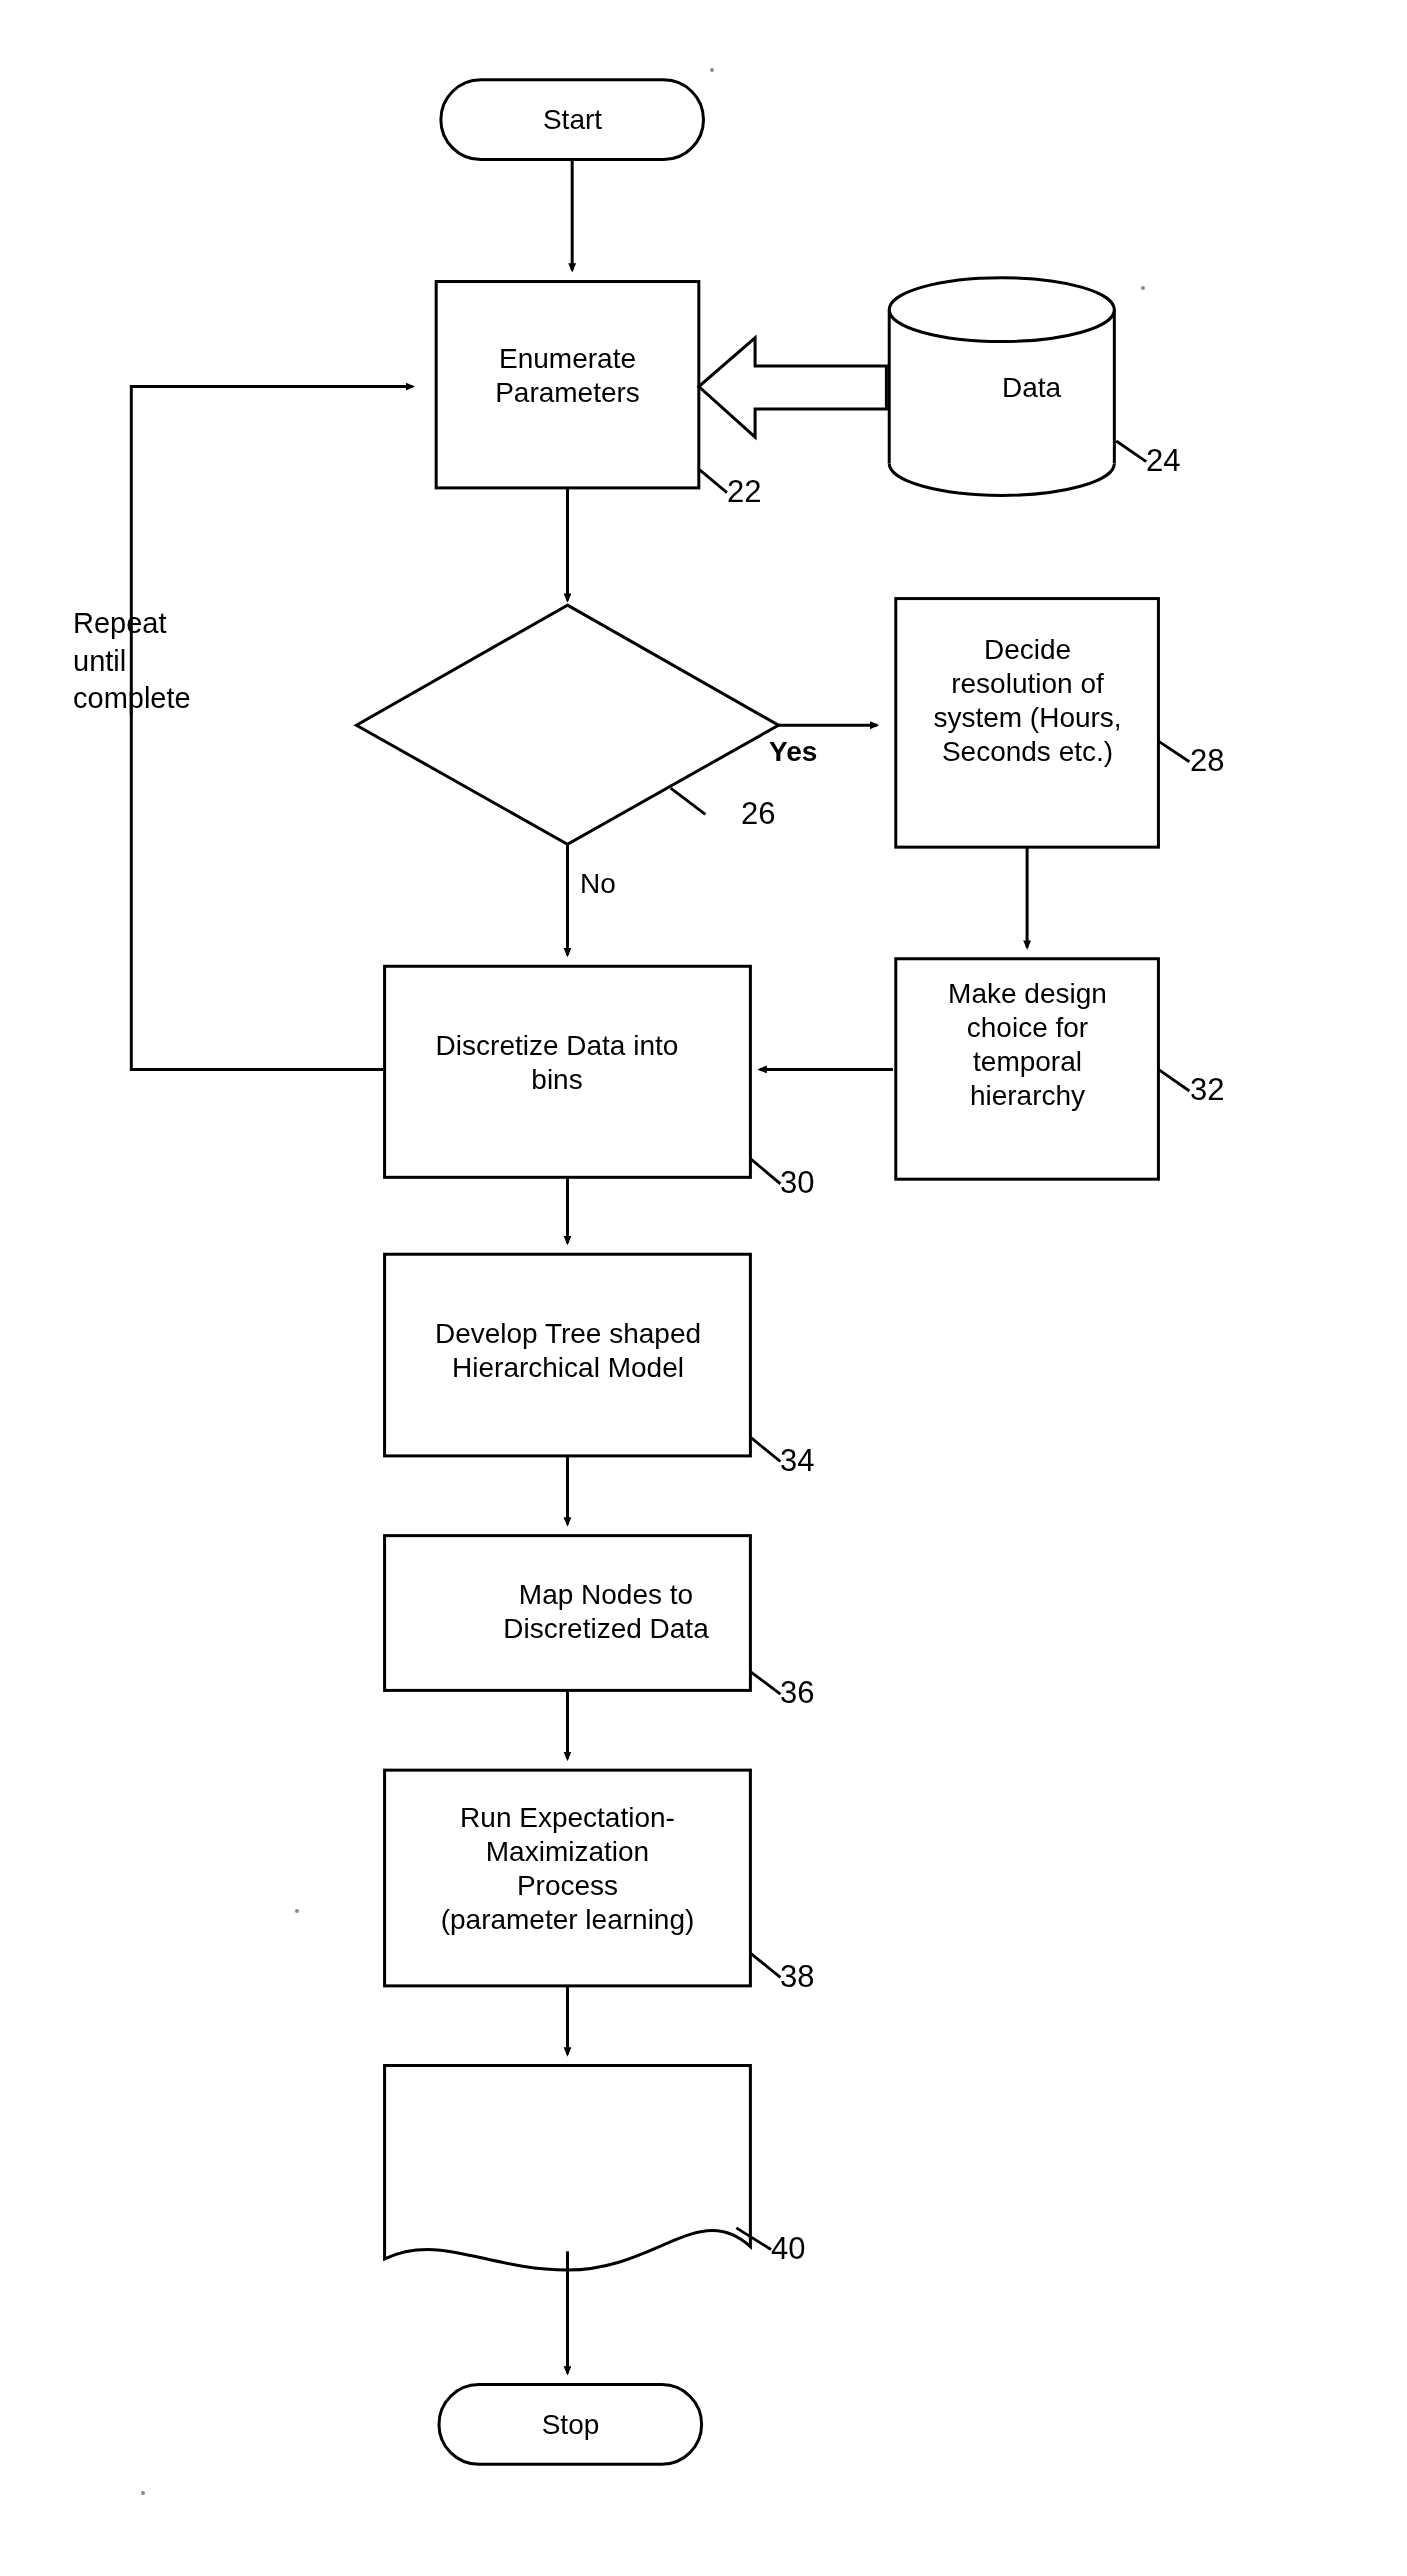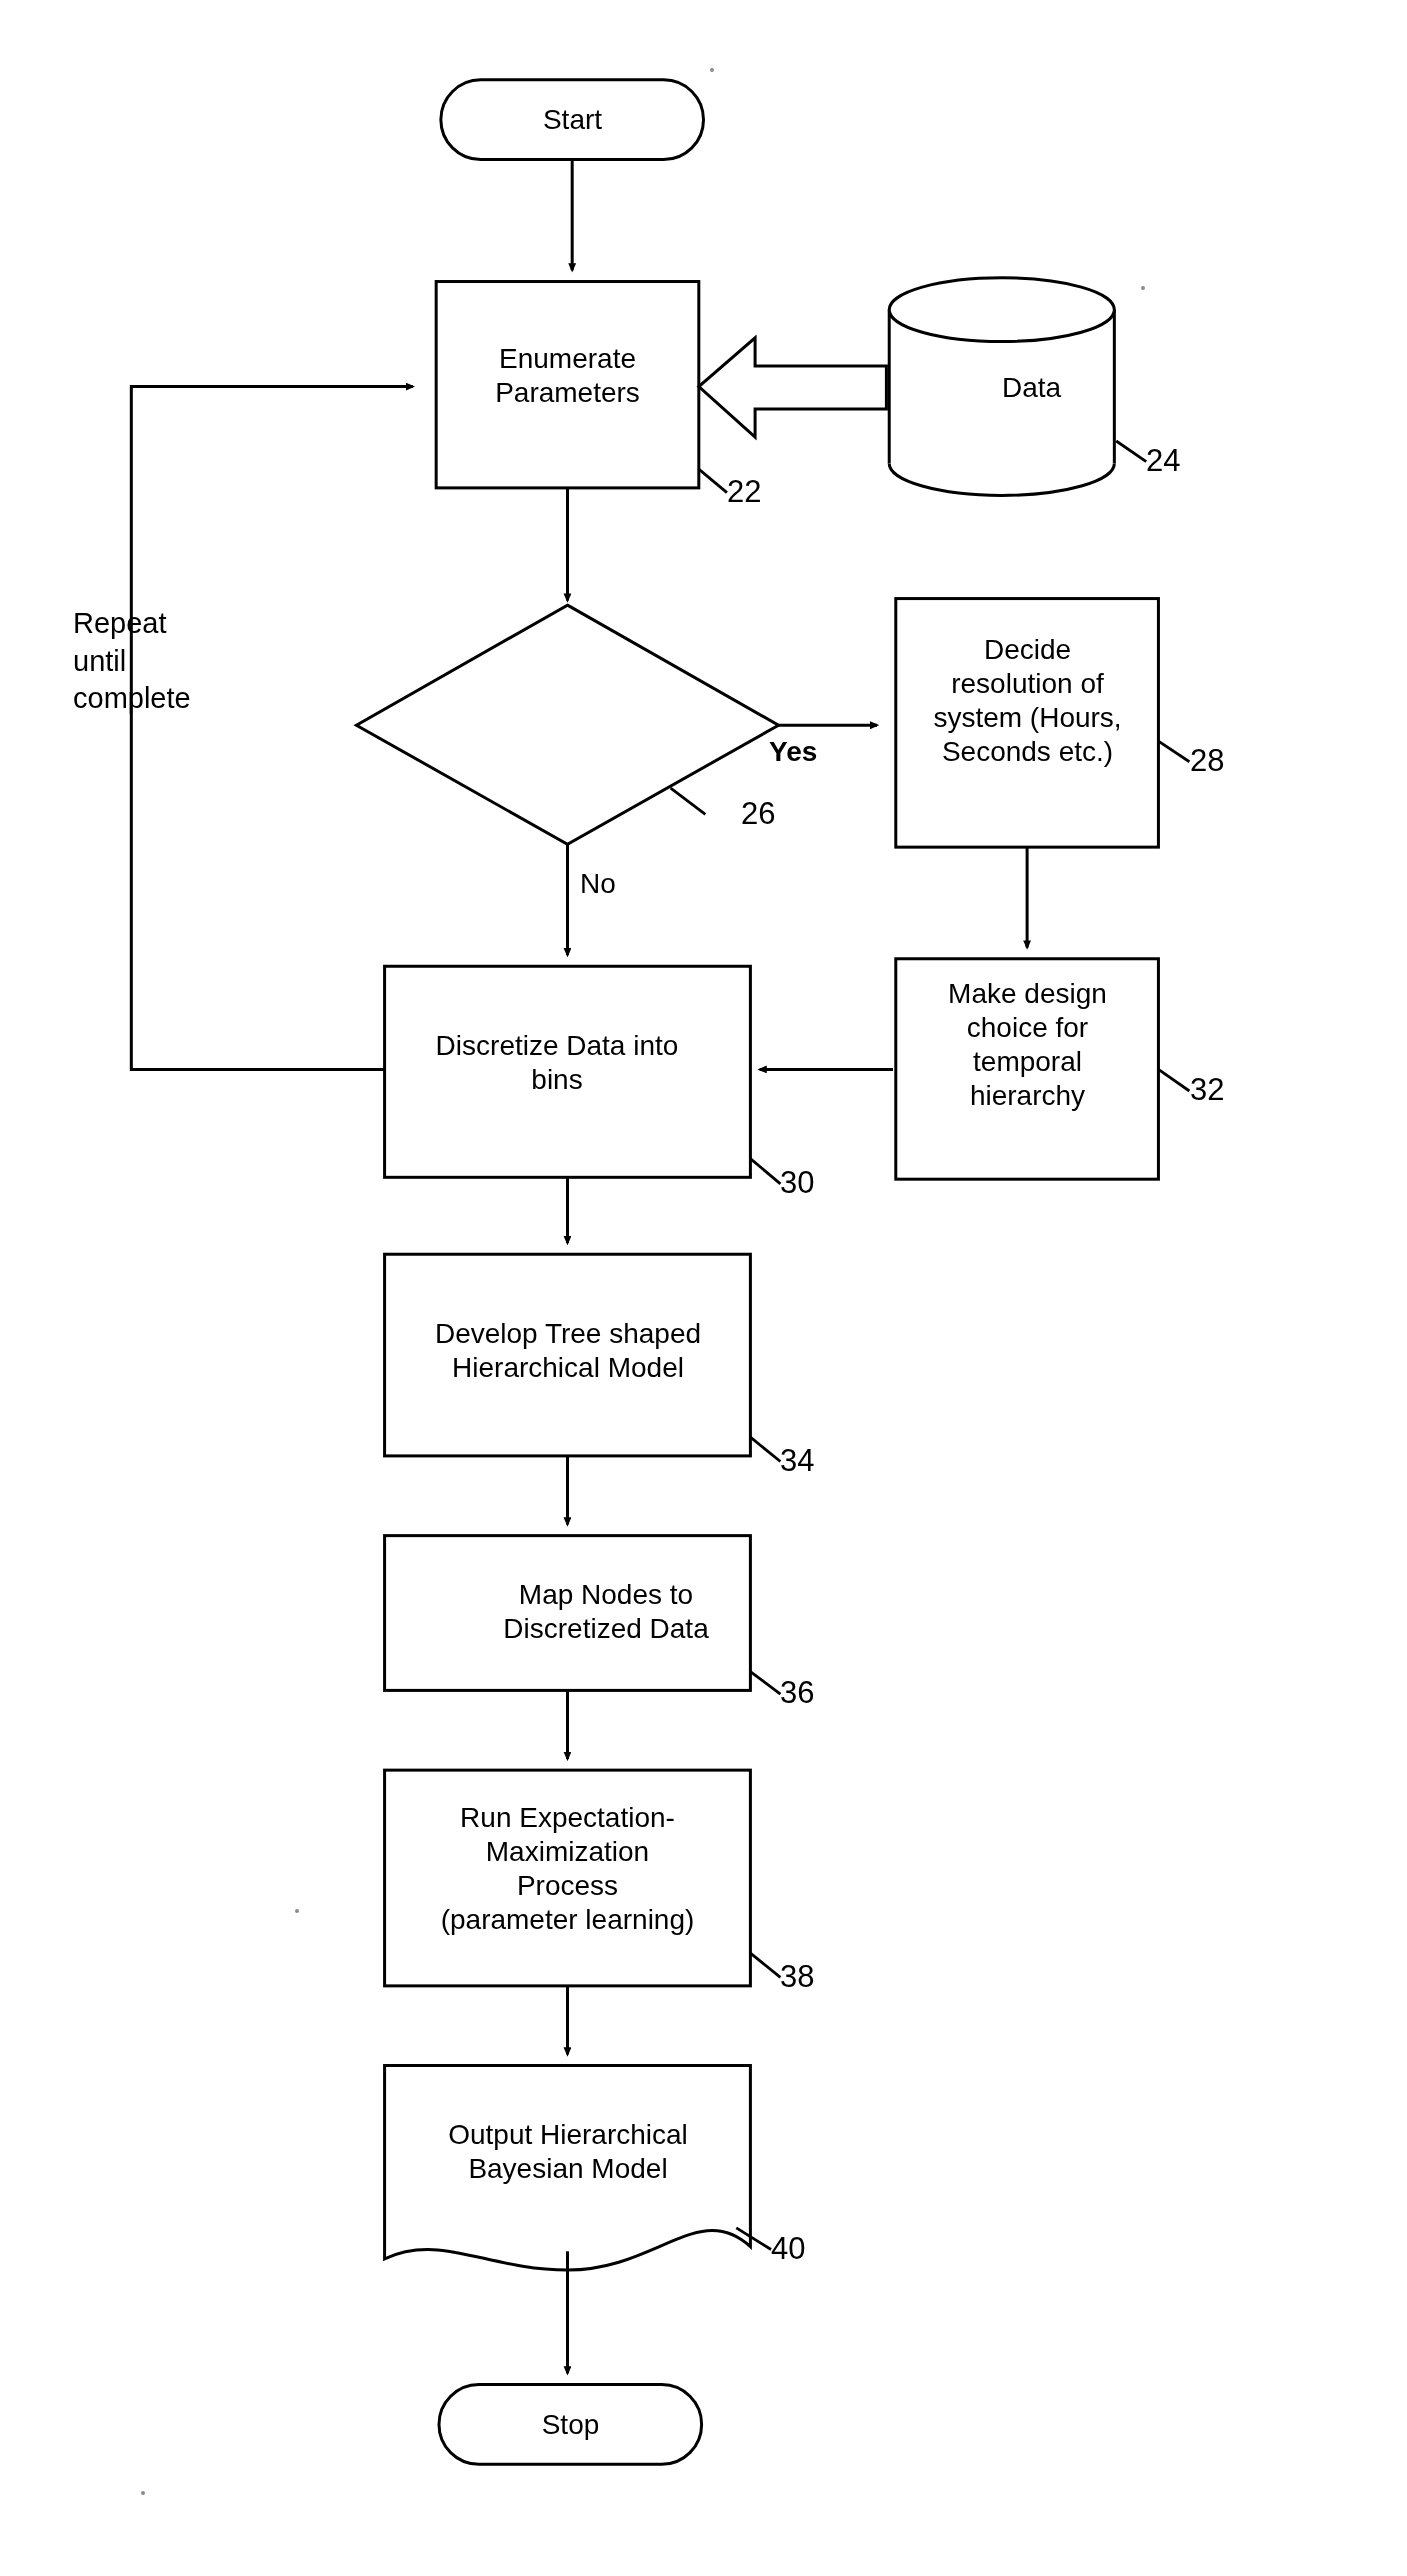--- a/index.html
+++ b/index.html
@@ -175,22 +175,20 @@
 Hierarchical Model</div>
 
   <div class="node-label" style="left:385px; top:1578px; width:442px;">Map Nodes to
 Discretized Data</div>
 
   <div class="node-label" style="left:380px; top:1801px; width:375px;">Run Expectation-
 Maximization
 Process
 (parameter learning)</div>
 
-  <div class="node-label" style="left:385px; top:2118px; width:366px;">Output Hierarchical
-Bayesian Model</div>
 
   <div class="node-label" style="left:439px; top:2408px; width:263px;">Stop</div>
 
   <div class="edge-label" style="left:769px; top:736px;font-weight:bold;">Yes</div>
   <div class="edge-label" style="left:580px; top:868px;">No</div>
 
   <div class="side-label" style="left:73px; top:605px; width:178px;">Repeat
 until
 complete</div>
 

